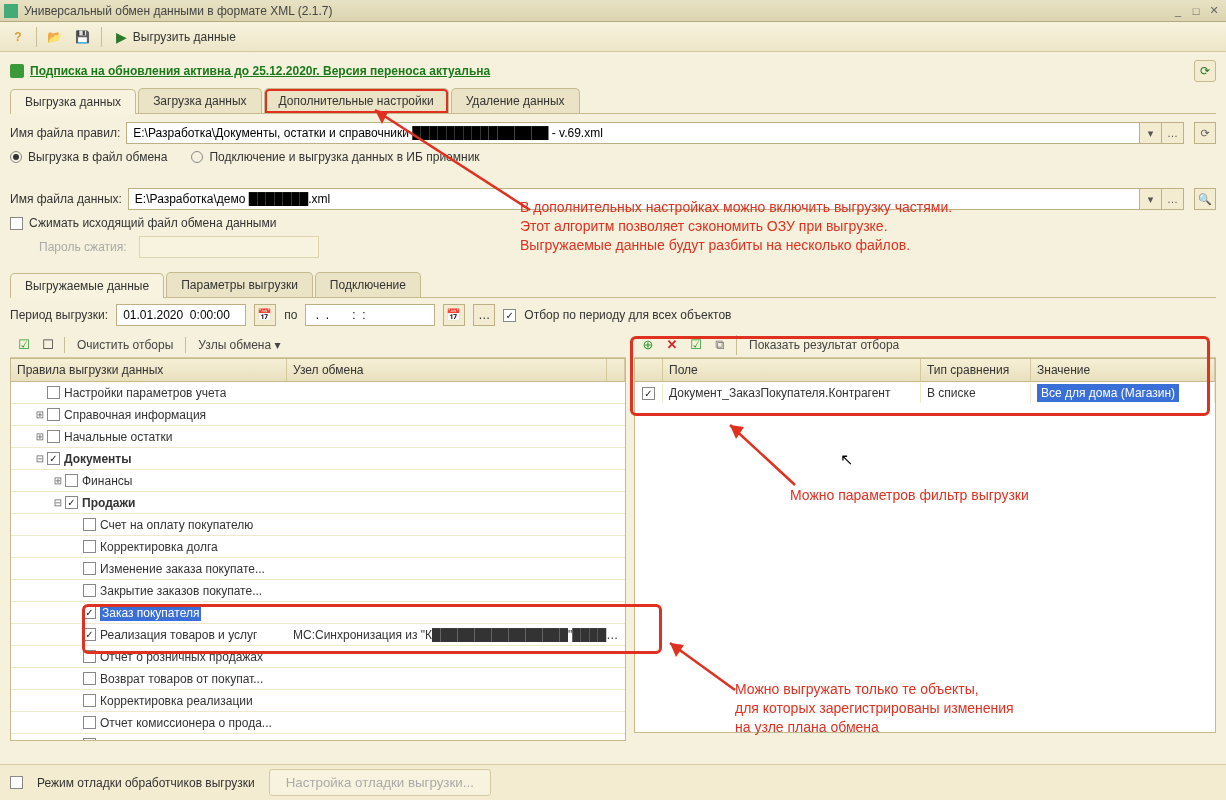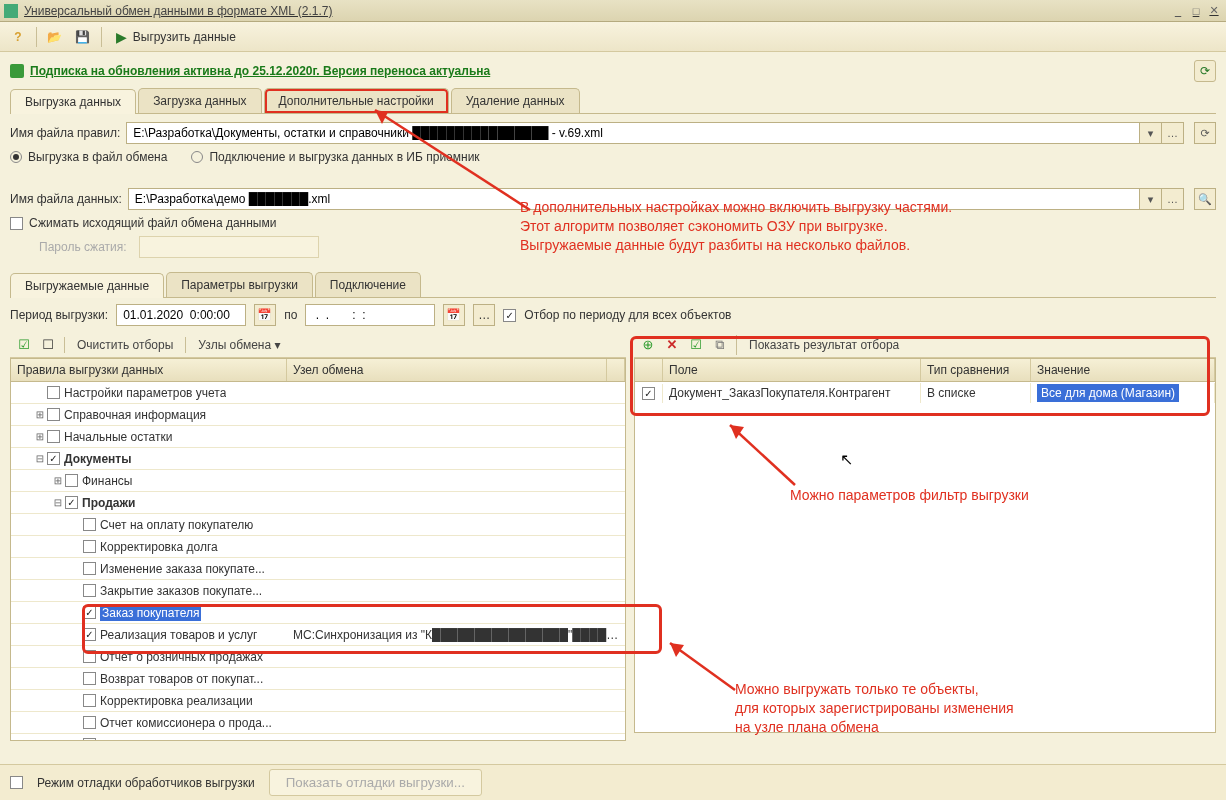--- a/index.html
+++ b/index.html
@@ -1,17 +1,17 @@
 <!DOCTYPE html>
 <html><head>
 <meta charset="utf-8">
 <style>
 * { box-sizing: border-box; margin: 0; padding: 0; }
 body { font-family: Arial, sans-serif; font-size: 12px; background: #f5f1dc; color: #333; overflow: hidden; width: 1226px; height: 800px; position: relative; }
-.titlebar { background: linear-gradient(#e8e2c4, #dcd4b0); border-bottom: 1px solid #b5aa7f; height: 22px; display: flex; align-items: center; padding: 0 4px; text-decoration: underline; }
+.titlebar { background: linear-gradient(#e8e2c4, #dcd4b0); border-bottom: 1px solid #b5aa7f; height: 22px; display: flex; align-items: center; padding: 0 4px; }
 .titlebar-icon { width: 14px; height: 14px; background: #4a7; margin-right: 6px; display: inline-block; }
 .titlebar-text { flex: 1; font-size: 12px; color: #444; }
 .titlebar-controls { display: flex; gap: 2px; }
 .titlebar-btn { width: 16px; height: 14px; display: flex; align-items: center; justify-content: center; cursor: pointer; font-size: 11px; color: #666; }
 .toolbar { background: linear-gradient(#f8f3de, #ede5c8); height: 30px; display: flex; align-items: center; padding: 0 6px; border-bottom: 1px solid #d4c99f; gap: 4px; }
 .tb-btn { width: 24px; height: 24px; display: flex; align-items: center; justify-content: center; cursor: pointer; border-radius: 3px; }
 .tb-sep { width: 1px; height: 20px; background: #c9be96; margin: 0 2px; }
 .tb-run { display: flex; align-items: center; gap: 6px; padding: 0 8px; height: 24px; cursor: pointer; border-radius: 3px; }
 .tb-run-icon { color: #2a7a2a; font-size: 14px; }
 .content { padding: 8px 10px; }
@@ -401,21 +401,21 @@
         </div>
       </div>
     </div>
   </div>
 
 </div>
 
 <div class="bottom-bar">
   <span class="checkbox"></span>
   <span>Режим отладки обработчиков выгрузки</span>
-  <button class="debug-btn" disabled="">Показать отладки выгрузки...</button>
+  <button class="debug-btn" disabled="">Настройка отладки выгрузки...</button>
 </div>
 
 <div class="annotation-block annotation" style="left:520px;top:198px;width:600px;">
   <div>В дополнительных настройках можно включить выгрузку частями.</div>
   <div>Этот алгоритм позволяет сэкономить ОЗУ при выгрузке.</div>
   <div>Выгружаемые данные будут разбиты на несколько файлов.</div>
 </div>
 
 <div class="annotation-block annotation" style="left:790px;top:486px;">
   <span>Можно параметров фильтр выгрузки</span>

